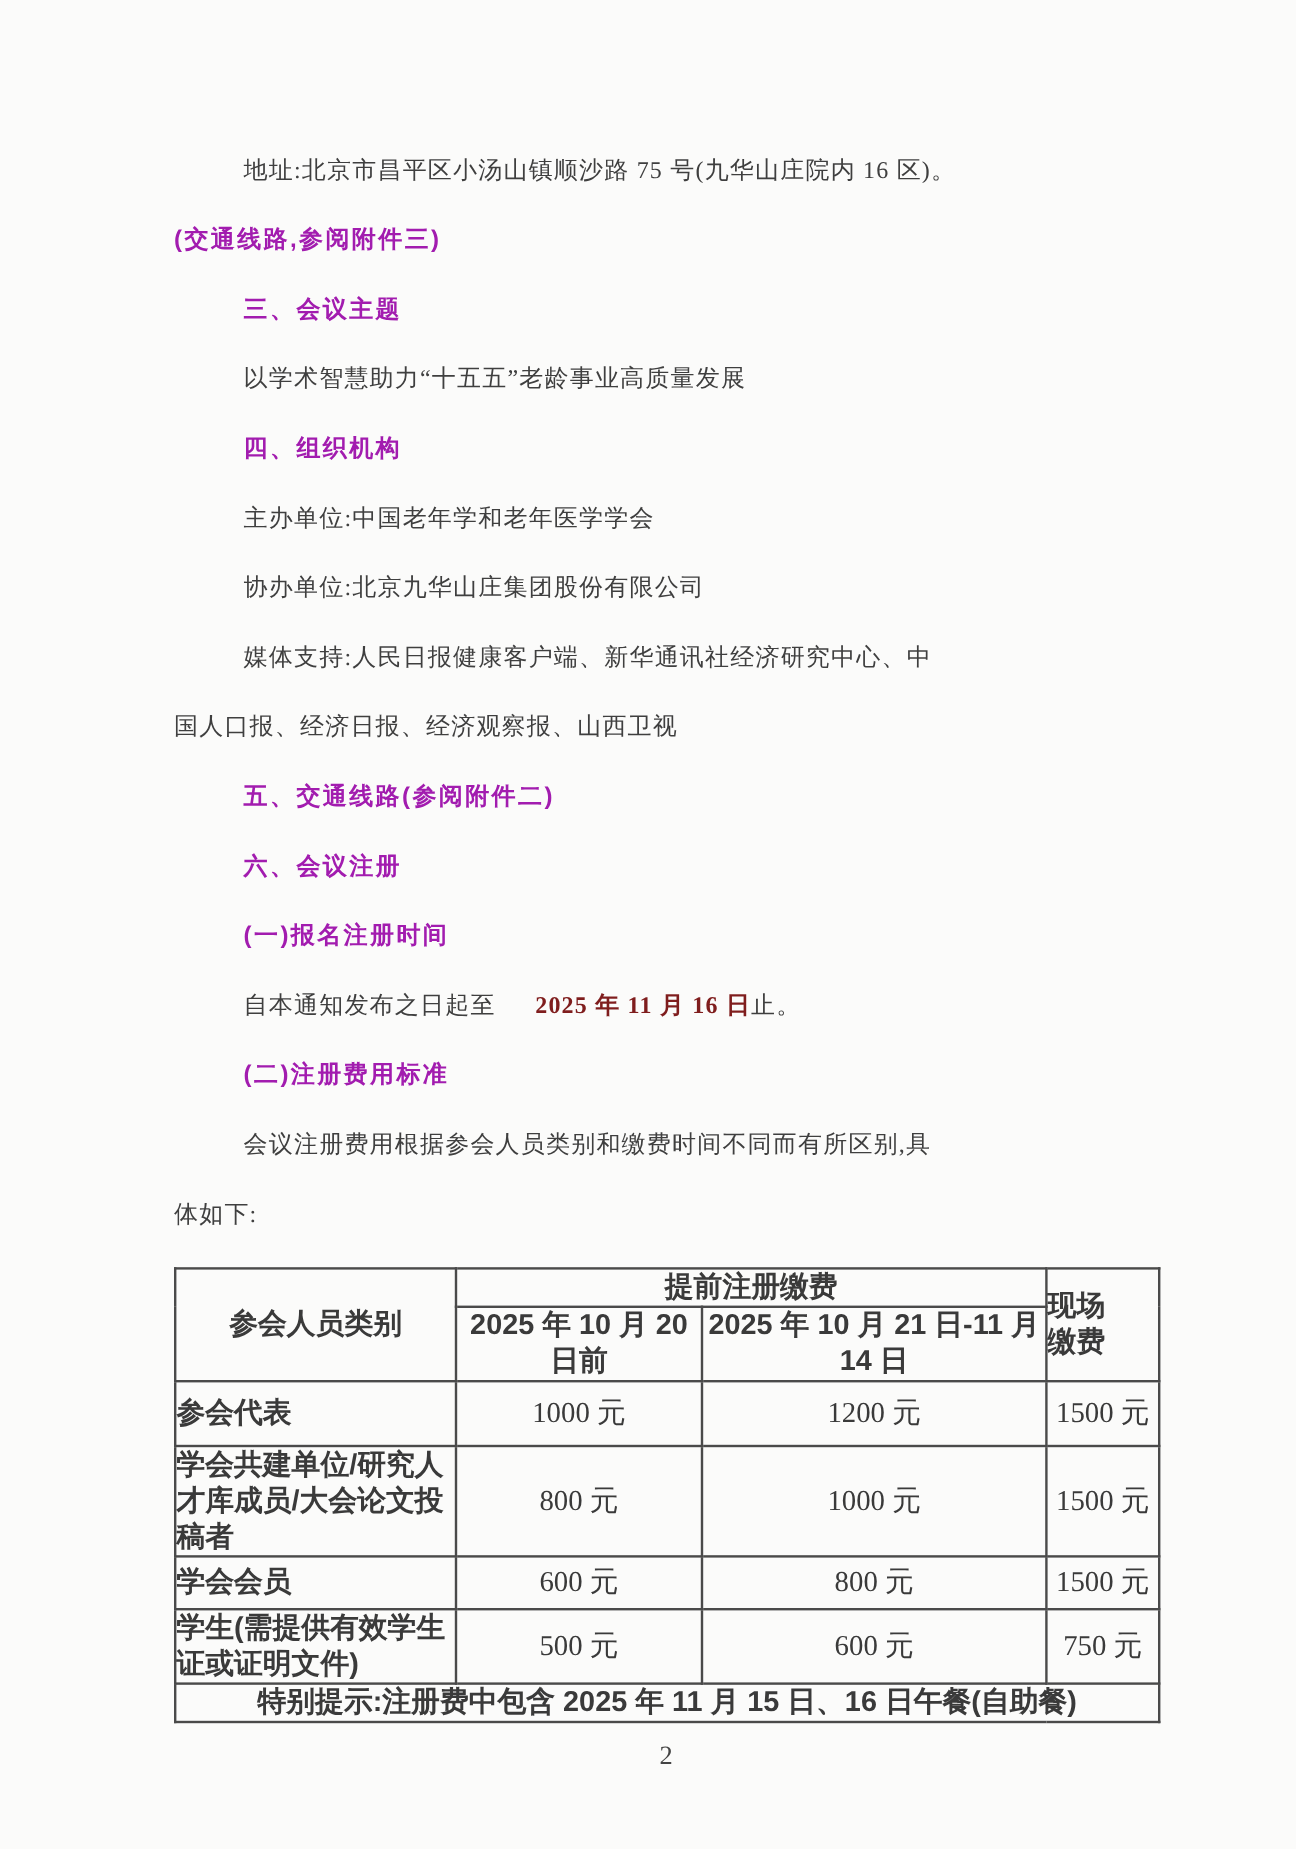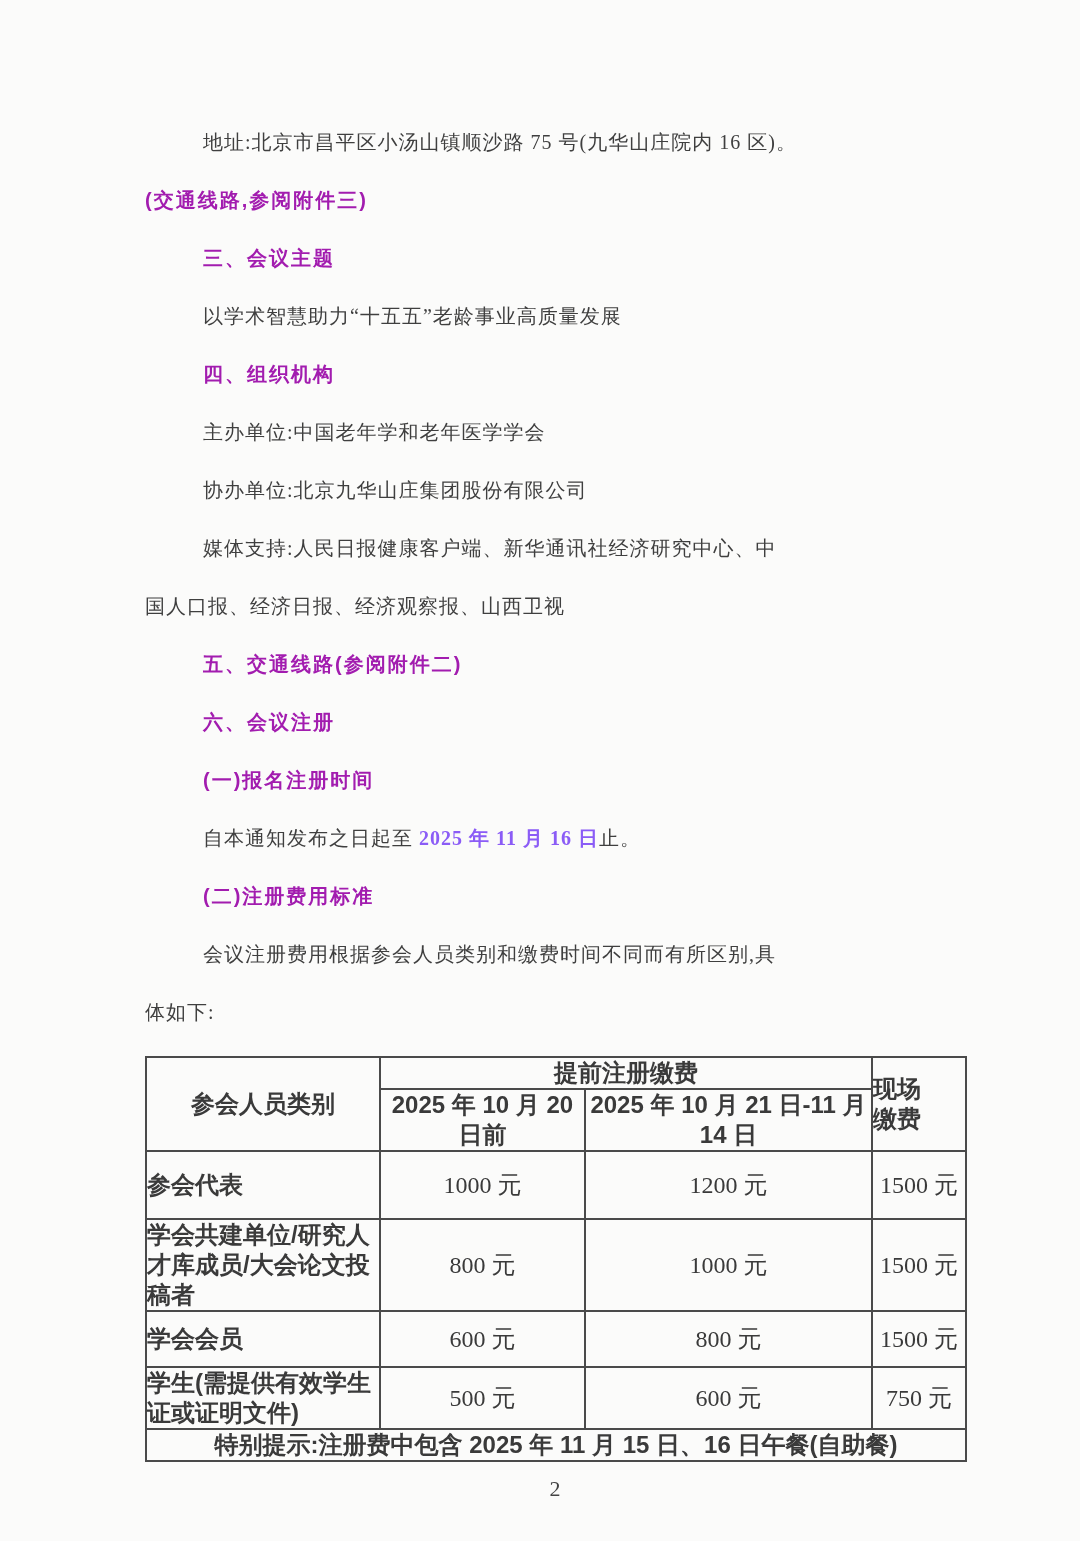--- a/index.html
+++ b/index.html
@@ -25,21 +25,21 @@
     white-space: nowrap;
     letter-spacing: 1px;
   }
   .indent { padding-left: 58px; }
   .heading {
     font-family: "Liberation Sans", "DejaVu Sans", sans-serif;
     font-weight: 700;
     color: #a21caf;
     letter-spacing: 2px;
   }
-  .bold-inline { font-weight: 700; color: #8b5cf6; }
+  .bold-inline { font-weight: 700; color: #7f1d1d; margin-left: 27px; }
   
   table.fee {
     border-collapse: collapse;
     width: 820px;
     margin-top: 12px;
     table-layout: fixed;
   }
   table.fee, table.fee td, table.fee th {
     border: 2px solid #4a4a4a;
   }
@@ -57,23 +57,23 @@
   th.hdr, td.cat, td.note-cell {
     font-family: "Liberation Sans", "DejaVu Sans", sans-serif;
     font-weight: 700;
     color: #2f2f2f;
   }
   th.hdr { text-align: center; }
   td.cat { text-align: left; padding: 6px 8px 6px 10px; font-size: 25px; line-height: 33px; }
   td.val { text-align: center; font-family: "Liberation Serif", "DejaVu Serif", serif; }
   tr.hdr-row-1 { height: 32px; }
   tr.hdr-row-2 { height: 44px; }
-  tr.r1 { height: 68px; margin-left: 22px; }
+  tr.r1 { height: 54px; margin-left: 22px; }
   tr.r2 { height: 68px; }
-  tr.r3 { height: 56px; padding-left: 31px; }
+  tr.r3 { height: 44px; padding-left: 31px; }
   tr.r4 { height: 57px; }
   tr.note-row { height: 32px; }
   td.note-cell { text-align: center; font-size: 25px; }
   .onsite-hdr span { display: block; text-align: left; line-height: 30px; }
   .page-number {
     width: 820px;
     text-align: center;
     font-size: 22px;
     color: #444;
     margin-top: 14px;

